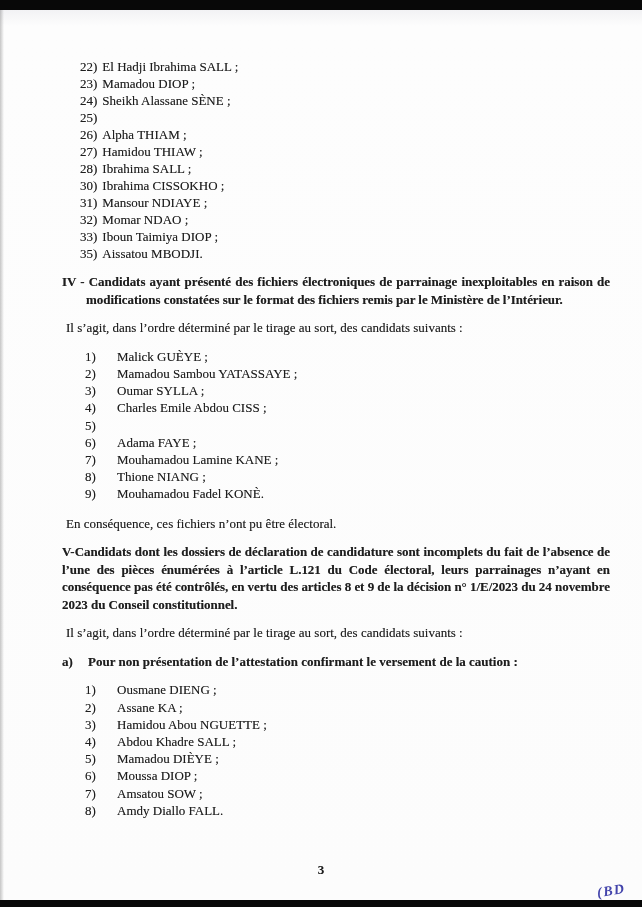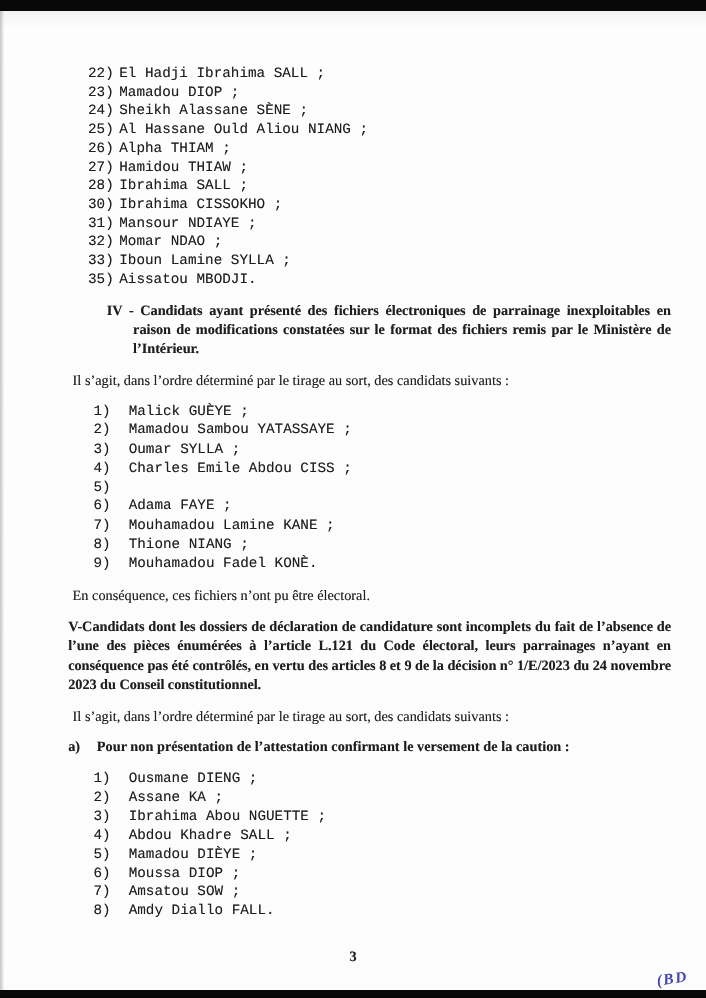--- a/index.html
+++ b/index.html
@@ -20,33 +20,33 @@
     font-size:13px;
     padding:48px 32px 0 62px;
     box-sizing:border-box;
     text-shadow:0 0 0.5px rgba(25,25,25,0.45);
   }
   .page::before {
     content:""; position:absolute; left:0; top:0; bottom:0; width:4px;
     background:linear-gradient(90deg,rgba(0,0,0,0.22),rgba(0,0,0,0));
     pointer-events:none;
   }
-  ol.candidates { list-style:none; margin:0; padding:0;font-family:Liberation Mono, monospace; }
+  ol.candidates { list-style:none; margin:0; padding:0; }
   ol.candidates li { display:flex; }
   ol.tight { padding-left:18px; margin:0 0 11px 0; }
   ol.tight li { line-height:17px; }
   ol.tight .num { flex:0 0 auto; margin-right:5px; }
   ol.wide { padding-left:23px; margin:0 0 12px 0; }
   ol.wide li { line-height:17.2px; }
   ol.wide .num { flex:0 0 19px; margin-right:13px; }
   .heading {
     font-weight:bold; text-align:justify;
     line-height:17.6px; margin:0 0 11px 0; letter-spacing:-0.05px;
   }
-  .heading.hang { padding-left:24px; text-indent:-24px;margin-left:35px; }
+  .heading.hang { padding-left:24px; text-indent:-24px; }
   .para { margin:0 0 11px 4px; line-height:17.5px; text-align:justify; }
   .subheading { font-weight:bold; margin:0 0 11px 0; display:flex; line-height:17.5px; }
   .subheading .label { flex:0 0 26px; }
   .page-number {
     position:absolute; left:0; right:0; bottom:22px;
     text-align:center; font-weight:bold; font-size:13px;
   }
   .initials {
     position:absolute; right:16px; bottom:1px;
     color:#4344ab; font-style:italic; font-weight:bold;
@@ -71,21 +71,20 @@
         <li>
           <span class="num">23)</span>
           <span class="txt">Mamadou DIOP ;</span>
         </li>
         <li>
           <span class="num">24)</span>
           <span class="txt">Sheikh Alassane SÈNE ;</span>
         </li>
         <li>
           <span class="num">25)</span>
-          <span class="txt">Al Hassane Ould Aliou NIANG ;</span>
         </li>
         <li>
           <span class="num">26)</span>
           <span class="txt">Alpha THIAM ;</span>
         </li>
         <li>
           <span class="num">27)</span>
           <span class="txt">Hamidou THIAW ;</span>
         </li>
         <li>
@@ -99,21 +98,21 @@
         <li>
           <span class="num">31)</span>
           <span class="txt">Mansour NDIAYE ;</span>
         </li>
         <li>
           <span class="num">32)</span>
           <span class="txt">Momar NDAO ;</span>
         </li>
         <li>
           <span class="num">33)</span>
-          <span class="txt">Iboun Lamine SYLLA ;</span>
+          <span class="txt">Iboun Taimiya DIOP ;</span>
         </li>
         <li>
           <span class="num">35)</span>
           <span class="txt">Aissatou MBODJI.</span>
         </li>
       </ol>
 
     <p class="heading hang">IV - Candidats ayant présenté des fichiers électroniques de parrainage inexploitables en raison de modifications constatées sur le format des fichiers remis par le Ministère de l’Intérieur.</p>
 
     <p class="para">Il s’agit, dans l’ordre déterminé par le tirage au sort, des candidats suivants :</p>
@@ -171,21 +170,21 @@
         <li>
           <span class="num">1)</span>
           <span class="txt">Ousmane DIENG ;</span>
         </li>
         <li>
           <span class="num">2)</span>
           <span class="txt">Assane KA ;</span>
         </li>
         <li>
           <span class="num">3)</span>
-          <span class="txt">Ibrahima Abou NGUETTE ;</span>
+          <span class="txt">Hamidou Abou NGUETTE ;</span>
         </li>
         <li>
           <span class="num">4)</span>
           <span class="txt">Abdou Khadre SALL ;</span>
         </li>
         <li>
           <span class="num">5)</span>
           <span class="txt">Mamadou DIÈYE ;</span>
         </li>
         <li>

